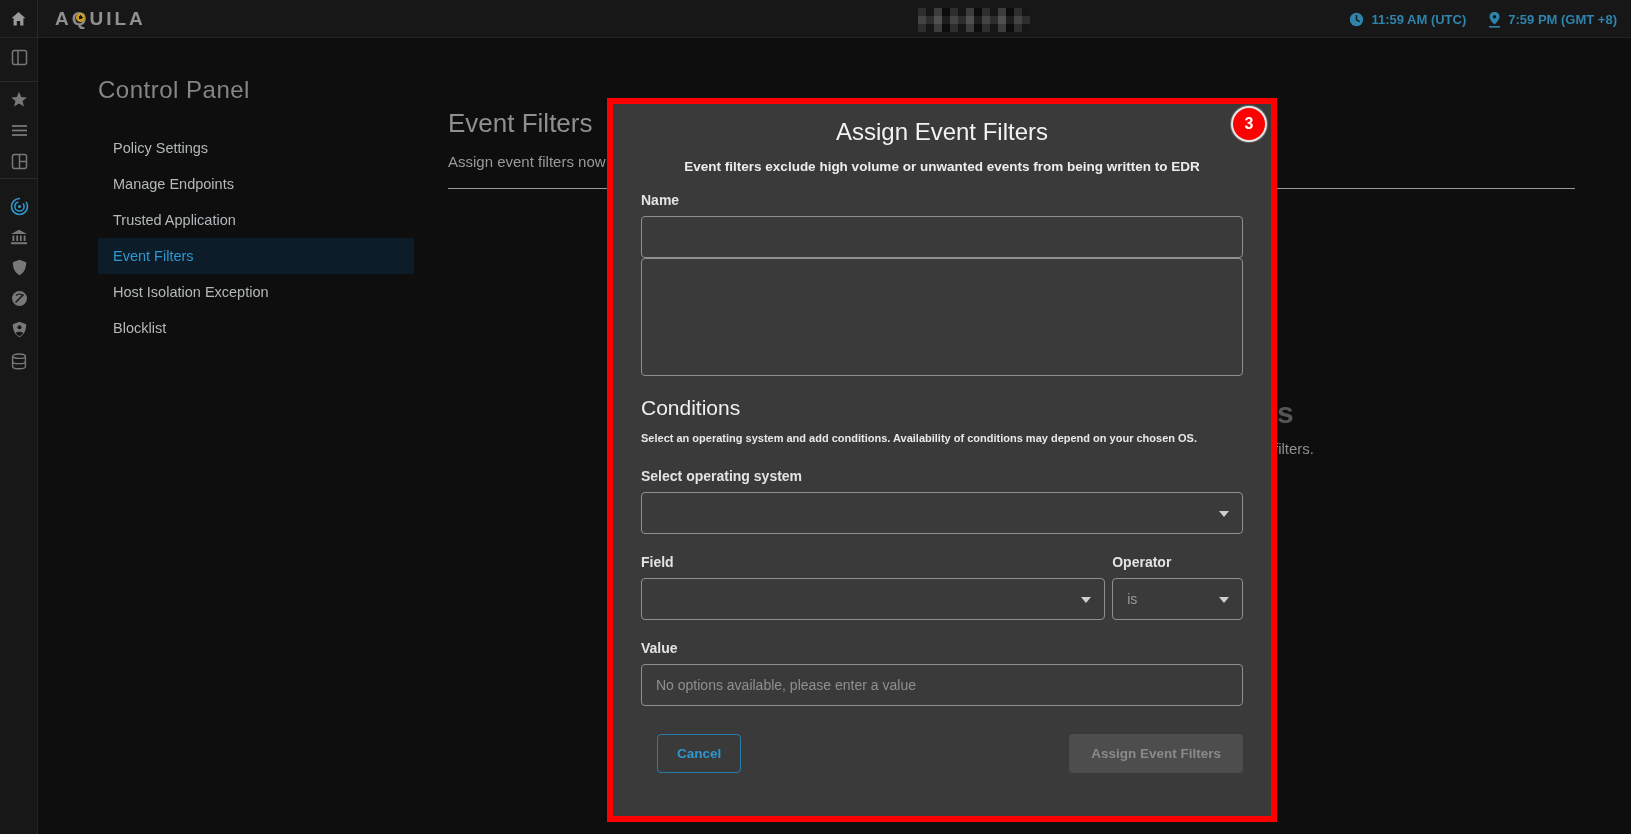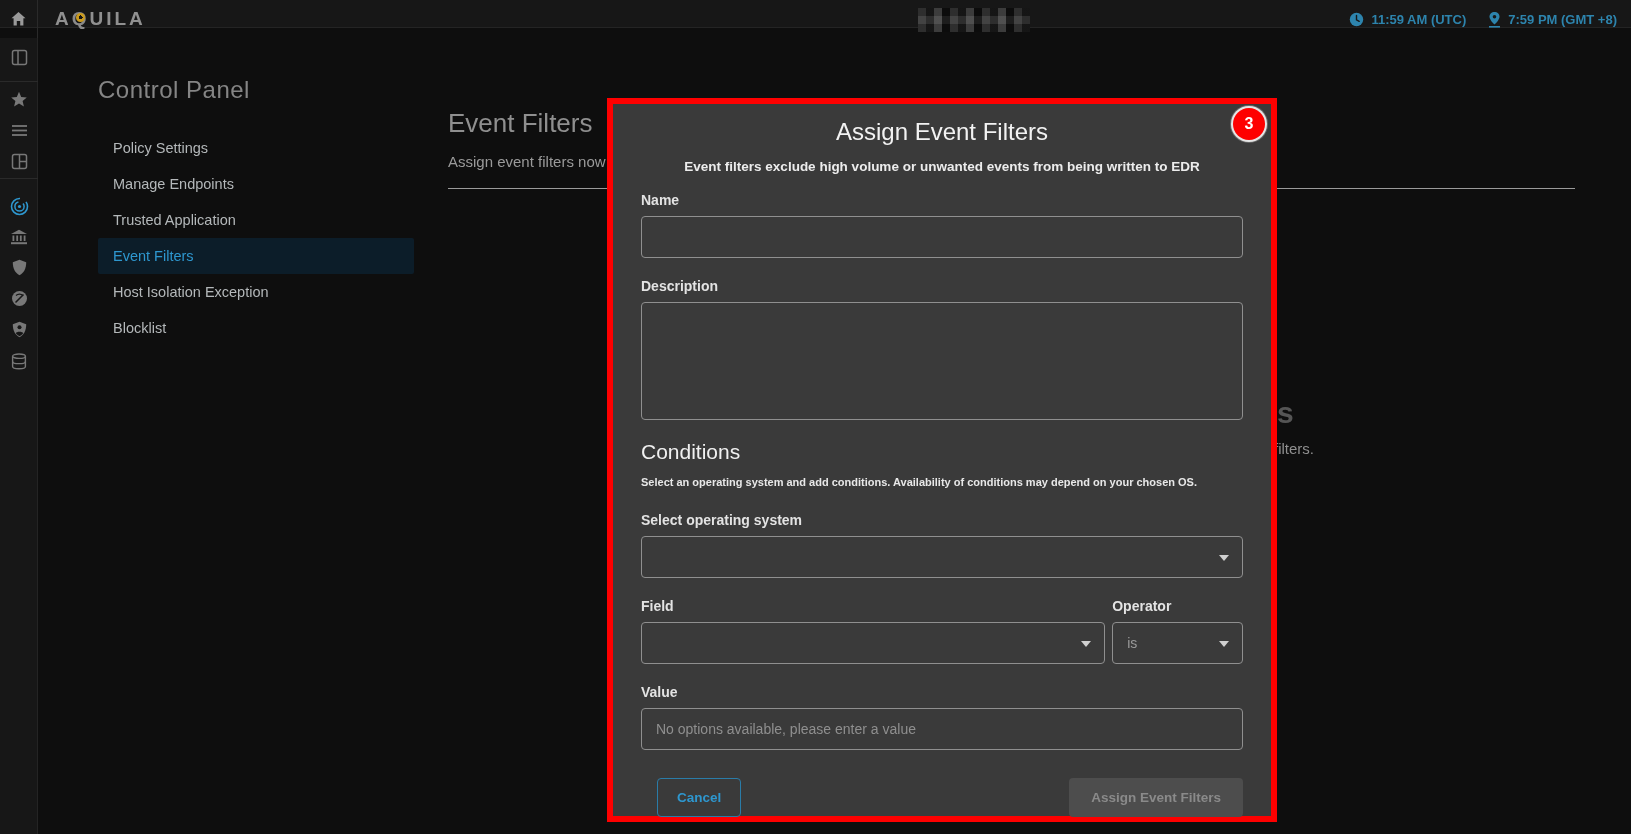--- a/index.html
+++ b/index.html
@@ -1,20 +1,20 @@
 <!DOCTYPE html>
 <html><head>
 <meta charset="utf-8">
 <style>
   * { margin:0; padding:0; box-sizing:border-box; }
   html,body { width:1631px; height:834px; background:#0e0e0e; overflow:hidden;
     font-family:"Liberation Sans", sans-serif; }
 
   
-  .topbar { position:absolute; left:0; top:0; width:1631px; height:28px;
+  .topbar { position:absolute; left:0; top:0; width:1631px; height:38px;
     background:#171717; border-bottom:1px solid #242424; z-index:5; }
   .home-btn { position:absolute; left:0; top:0; width:38px; height:38px;
     border-right:1px solid #2a2a2a; display:flex; align-items:center; justify-content:center; cursor:pointer; }
   .logo { position:absolute; left:55px; top:8px; font-size:19px; letter-spacing:3px;
     font-weight:600; color:#909090; }
   .logo .q { position:relative; color:#8a8a8a; }
   .logo .q::after { content:""; position:absolute; left:4px; top:5px; width:9px; height:9px;
     border-radius:50%; background:radial-gradient(circle at 50% 50%, #151515 0 2px, #c99a1e 2px 5px); }
   .redacted { position:absolute; left:918px; top:8px; width:112px; height:24px; background:#1c1c1c;
     background-image:
@@ -222,21 +222,20 @@
 
 <div class="modal">
   <div class="badge">3</div>
 
   <div class="modal-title">Assign Event Filters</div>
   <div class="modal-sub">Event filters exclude high volume or unwanted events from being written to EDR</div>
 
   <div class="f-label" style="margin-top:18px;">Name</div>
   <input class="t-input" type="text" value="" style="">
 
-  <div class="f-label">Description</div>
   <textarea class="t-area" style=""></textarea>
 
   <div class="cond-title">Conditions</div>
   <div class="cond-desc">Select an operating system and add conditions. Availability of conditions may depend on your chosen OS.</div>
 
   <div class="f-label" style="margin-top:24px;">Select operating system</div>
   <div class="select-box">
     <span></span>
     <span class="chevron"></span>
   </div>

